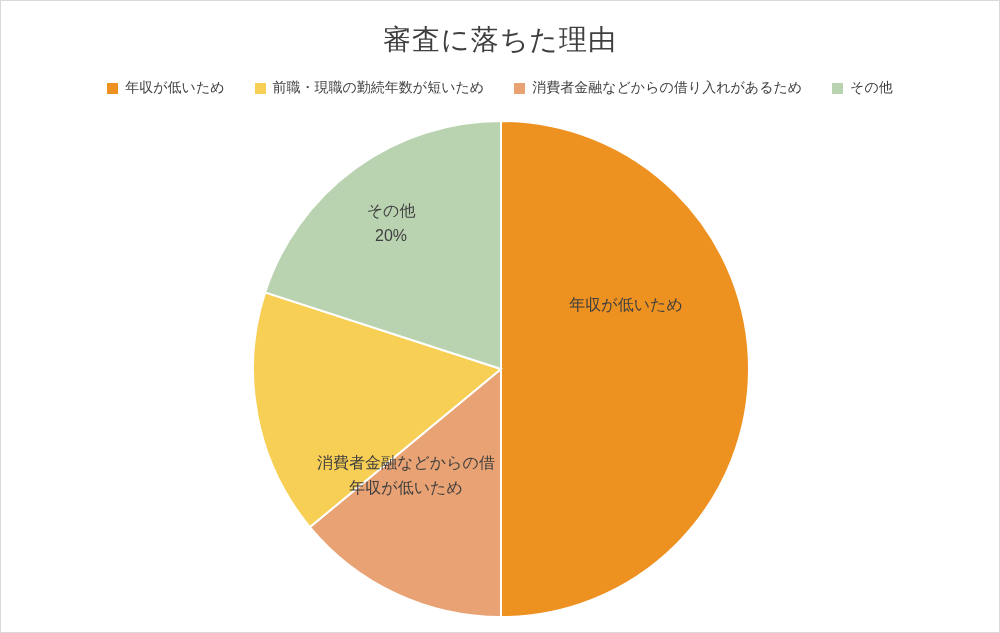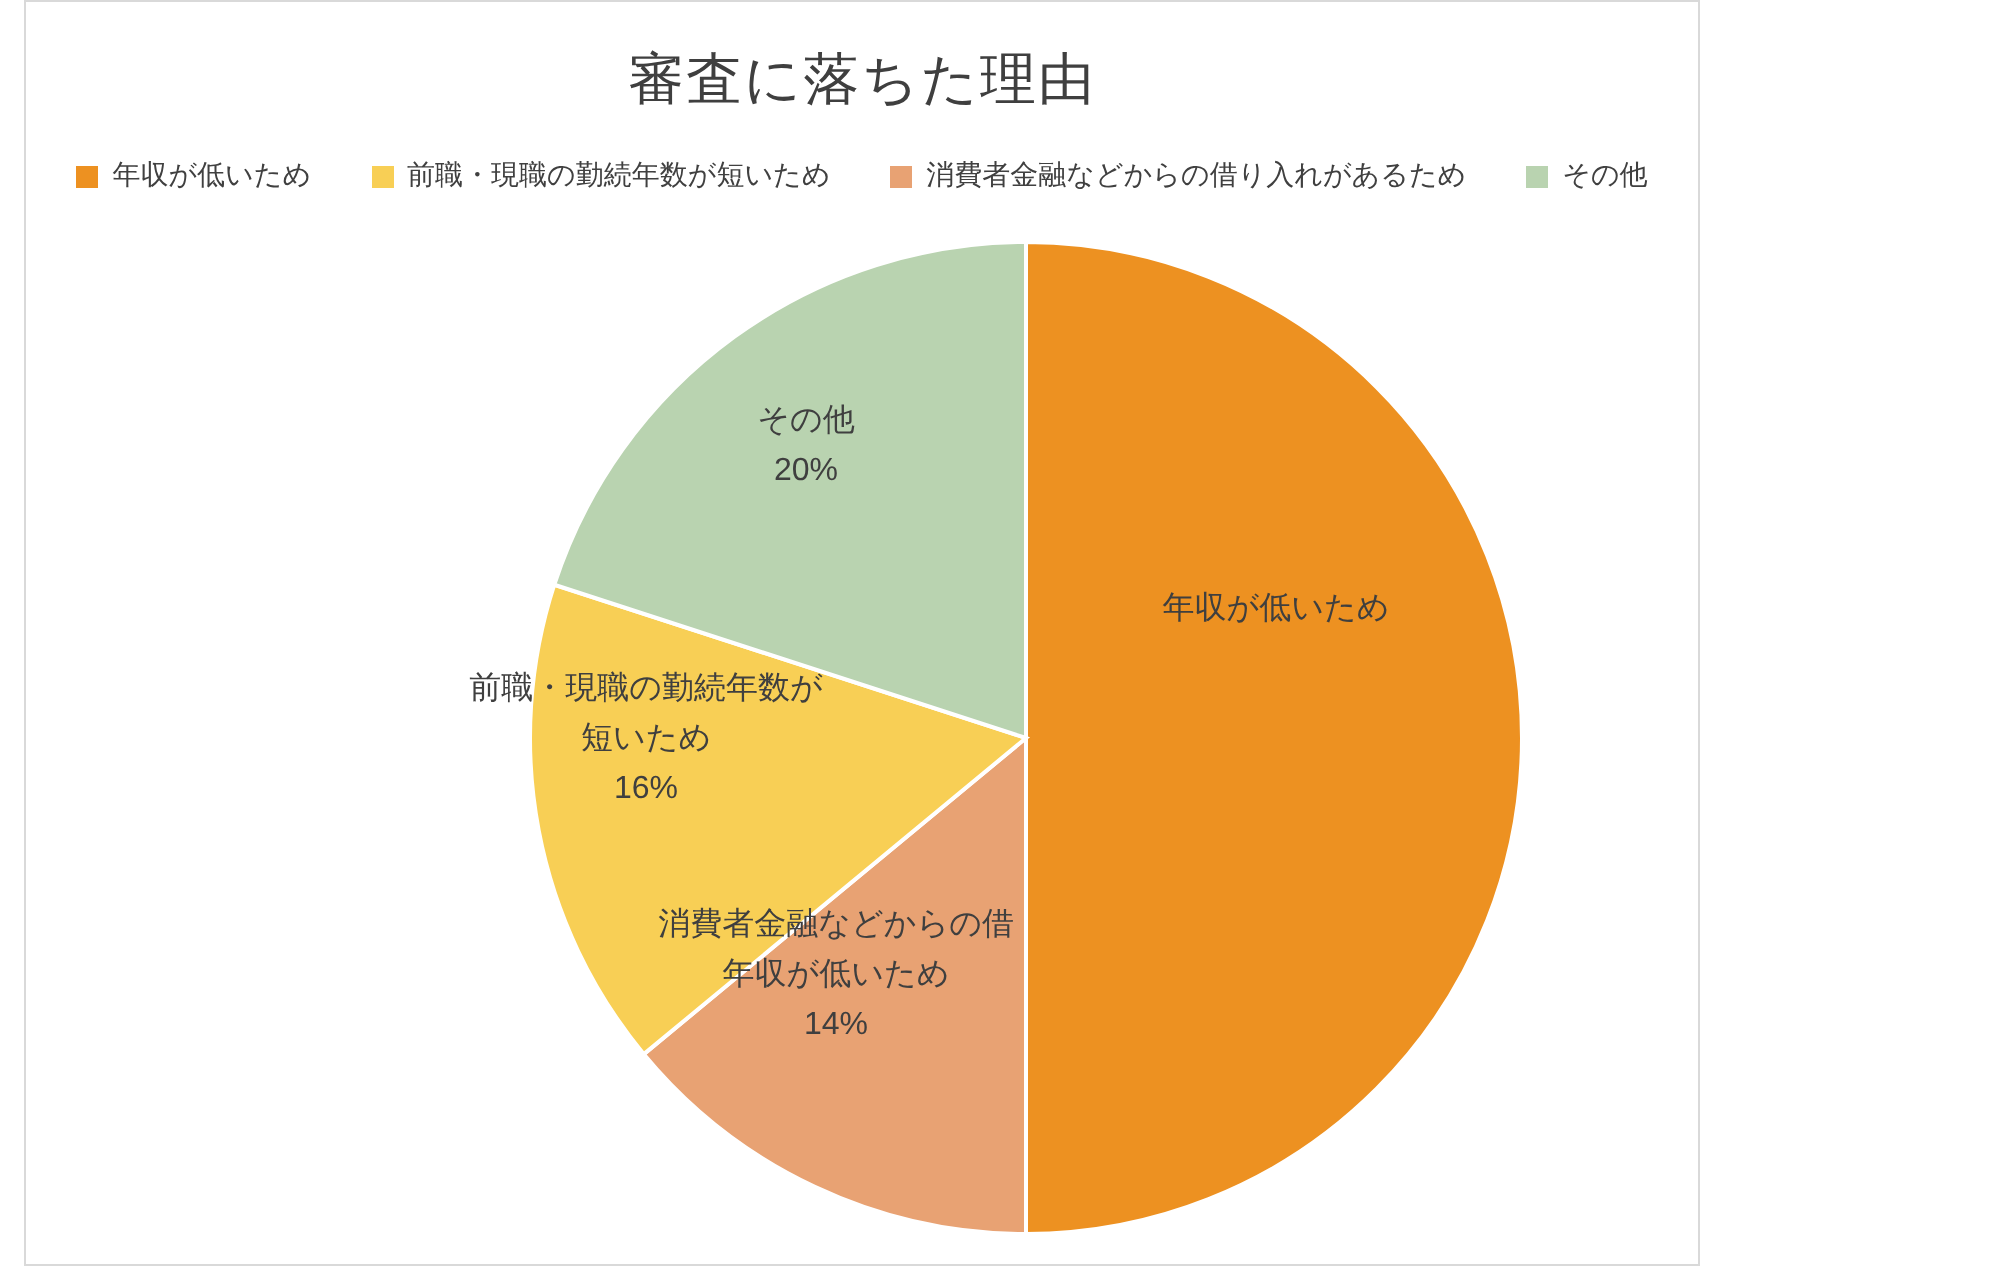--- a/index.html
+++ b/index.html
@@ -9,26 +9,25 @@
   }
   body {
     width: 1000px;
     height: 633px;
     font-family: "Liberation Sans", sans-serif;
     color: #404040;
     overflow: hidden;
   }
   .chart-frame {
     position: relative;
-    width: 838px;
+    width: 1000px;
     height: 633px;
     box-sizing: border-box;
     border: 1px solid #d9d9d9;
     background: #ffffff;
-    margin-left: 12px;
   }
   .chart-title {
     position: absolute;
     top: 20px;
     left: 0;
     width: 100%;
     text-align: center;
     font-size: 28px;
     color: #3f3f3f;
     letter-spacing: 1px;
@@ -116,28 +115,22 @@
         </g>
     </svg>
 
     <div class="slice-label" id="label-0">
       <span>年収が低いため</span>
     </div>
 
     <div class="slice-label" id="label-1">
       <span>消費者金融などからの借</span><br>
       <span>年収が低いため</span>
-      <span class="pct">14%</span>
     </div>
 
-    <div class="slice-label" id="label-2">
-      <span>前職・現職の勤続年数が</span><br>
-      <span>短いため</span>
-      <span class="pct">16%</span>
-    </div>
 
     <div class="slice-label" id="label-3">
       <span>その他</span>
       <span class="pct">20%</span>
     </div>
   </div>
 
 </div>
 
 </body></html>

